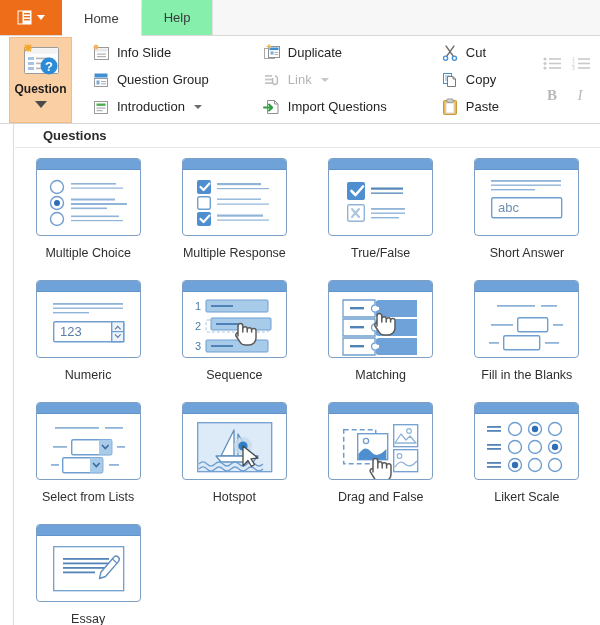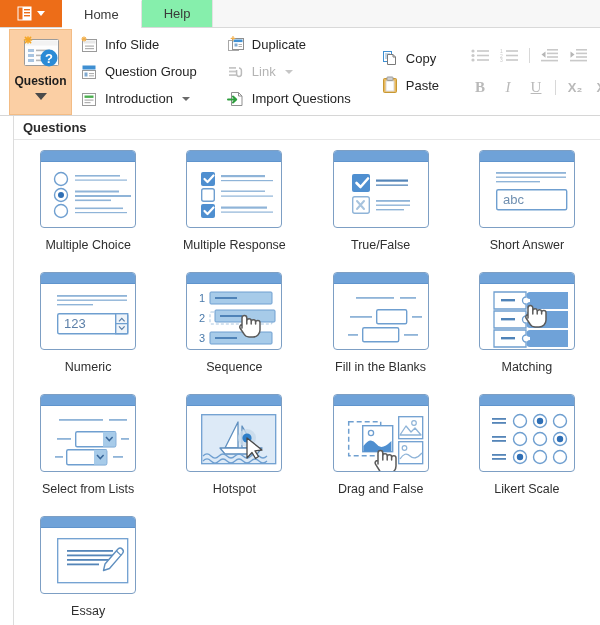--- a/index.html
+++ b/index.html
@@ -6,21 +6,21 @@
   html, body {
     margin: 0; padding: 0;
     width: 600px; height: 625px;
     background: #ffffff;
     font-family: "Liberation Sans", sans-serif;
     overflow: hidden;
   }
 
   
   .tabbar {
-    height: 28px;
+    height: 36px;
     display: flex;
     align-items: stretch;
     background: #f7f7f7;
     border-bottom: 1px solid #d9d9d9;
     position: relative;
   }
   .appbtn {
     width: 62px;
     background: #ed6d18;
     display: flex;
@@ -76,21 +76,21 @@
     margin: 1px 0 0 2px;
   }
   .bigbtn .lbl { font-size: 12px; color: #1d1d1d; margin-top: 3px; font-weight: bold; }
   .bigbtn .dncaret {
     width: 0; height: 0; margin-top: 5px;
     border-left: 6px solid transparent;
     border-right: 6px solid transparent;
     border-top: 7px solid #4a4a4a;
   }
 
-  .rcol { display: flex; flex-direction: column; justify-content: center; padding: 2px 4px; }
+  .rcol { display: flex; flex-direction: column; justify-content: center; padding: 2px 16px; }
   .ritem {
     display: flex; align-items: center; gap: 7px;
     height: 27px; padding: 0 4px;
     font-size: 13px; color: #242424;
     white-space: nowrap;
   }
   .ritem.disabled { color: #b4b4b4; }
   .ritem .mini { width: 18px; height: 18px; flex: 0 0 18px; display:block; }
   .ritem .tinycaret {
     width: 0; height: 0; margin-left: 2px;
@@ -110,36 +110,36 @@
   .fmtrow .fchar.ital { font-style: italic; font-weight: normal;}
   .fmtrow .fchar.und { text-decoration: underline; font-weight: normal;}
   .fmtrow .fchar.sub, .fmtrow .fchar.sup { font-weight: bold; font-family:"Liberation Sans",sans-serif; font-size:13px;}
   .vdiv { width:1px; height:15px; background:#d8d8d8; }
 
   
   .panel { position: relative; height: 509px; background: #ffffff; }
   .leftrail { position:absolute; left:0; top:0; width:14px; height:100%; border-right:1px solid #dcdcdc; background:#fff;}
   .panelhead {
     height: 24px; display: flex; align-items: center;
-    padding-left: 22px;
+    padding-left: 28px;
     font-size: 13px; font-weight: bold; color: #2b2b2b;
     border-bottom: 1px solid #e6e6e6;
-    margin-left: 1px;
+    margin-left: 15px;
   }
   .grid {
     margin-left: 15px;
     padding: 10px 0 0 0;
     display: grid;
     grid-template-columns: repeat(4, 1fr);
     grid-auto-rows: 122px;
     justify-items: center;
   }
   .card { display: flex; flex-direction: column; align-items: center; cursor: default; }
   .thumb {
-    width: 96px; height: 78px;
+    width: 105px; height: 78px;
     border: 1px solid #7d9fc4;
     border-radius: 4px;
     background: #ffffff;
     overflow: hidden;
     position: relative;
   }
   .thumb .titlebar { height: 11px; background: #6fa2d8; border-bottom:1px solid #5f94cd; }
   .card .clabel {
     margin-top: 10px;
     font-size: 12.5px;
@@ -288,20 +288,30 @@
     </div>
   </div>
 
   <div class="rsep"></div>
 
   <div class="rgroup">
     <div class="rcol">
       <div class="ritem">
         <span class="mini">
           <svg width="18" height="18" viewBox="0 0 18 18">
+            <path d="M5 2 L12.5 12.5 M13 2 L5.5 12.5" fill="none" stroke="#6f6f6f" stroke-width="1.3" stroke-linecap="round"></path>
+            <circle cx="4.6" cy="14.2" r="2.1" fill="none" stroke="#3f8fd2" stroke-width="1.3"></circle>
+            <circle cx="13.4" cy="14.2" r="2.1" fill="none" stroke="#3f8fd2" stroke-width="1.3"></circle>
+          </svg>
+        </span>
+        <span>Cut</span>
+      </div>
+      <div class="ritem">
+        <span class="mini">
+          <svg width="18" height="18" viewBox="0 0 18 18">
             <rect x="2.5" y="2.5" width="8" height="10" fill="#fff" stroke="#3f8fd2"></rect>
             <rect x="4" y="4.5" width="5" height="1" fill="#7fa9d0"></rect>
             <rect x="4" y="6.5" width="5" height="1" fill="#7fa9d0"></rect>
             <rect x="4" y="8.5" width="5" height="1" fill="#7fa9d0"></rect>
             <path d="M6.5 5.5 h5.5 l2.5 2.5 v7.5 h-8 z" fill="#fff" stroke="#7a7a7a"></path>
             <path d="M12 5.5 v2.5 h2.5" fill="none" stroke="#7a7a7a"></path>
           </svg>
         </span>
         <span>Copy</span>
       </div>
@@ -519,58 +529,58 @@
           </g>
         </svg>
       </div>
       <div class="clabel">Sequence</div>
     </div>
 
     <div class="card">
       <div class="thumb">
         <div class="titlebar"></div>
         <svg width="103" height="66" viewBox="0 0 103 66">
+
+          <path d="M14 8 h32 v5 a3.5 3.5 0 0 0 0 7 v5 h-32 z" fill="#fff" stroke="#6f9fd0" stroke-width="1.3"></path>
+          <rect x="21" y="15" width="14" height="2.4" fill="#4f83b8"></rect>
+          <path d="M50 8 h38 v17 h-38 a3.5 3.5 0 0 1 0 -7 v-3 a3.5 3.5 0 0 1 0 -7 z" fill="#6fa2d8"></path>
+
+          <path d="M14 27 h32 v5 a3.5 3.5 0 0 0 0 7 v5 h-32 z" fill="#fff" stroke="#6f9fd0" stroke-width="1.3"></path>
+          <rect x="21" y="34" width="14" height="2.4" fill="#4f83b8"></rect>
+          <path d="M50 27 h38 v17 h-38 a3.5 3.5 0 0 1 0 -7 v-3 a3.5 3.5 0 0 1 0 -7 z" fill="#6fa2d8"></path>
+
+          <path d="M14 46 h32 v5 a3.5 3.5 0 0 0 0 7 v5 h-32 z" fill="#fff" stroke="#6f9fd0" stroke-width="1.3"></path>
+          <rect x="21" y="53" width="14" height="2.4" fill="#4f83b8"></rect>
+          <path d="M50 46 h38 v17 h-38 a3.5 3.5 0 0 1 0 -7 v-3 a3.5 3.5 0 0 1 0 -7 z" fill="#6fa2d8"></path>
+          <g>
+            <path d="M48 34 v-10 a2.4 2.4 0 0 1 4.8 0 v6 v-3 a2.2 2.2 0 0 1 4.4 0 v3 v-2 a2.2 2.2 0 0 1 4.4 0 v2 v-1.4
+                     a2.2 2.2 0 0 1 4.4 0 v7.4 a7 7 0 0 1 -7 7 h-4 a6 6 0 0 1 -5 -3 l-4 -6 a2.4 2.4 0 0 1 2 -3.4 z" fill="#ffffff" stroke="#5b5b5b" stroke-width="1.5" stroke-linejoin="round"></path>
+          </g>
+        </svg>
+      </div>
+      <div class="clabel">Matching</div>
+    </div>
+
+    <div class="card">
+      <div class="thumb">
+        <div class="titlebar"></div>
+        <svg width="103" height="66" viewBox="0 0 103 66">
           <g fill="#8fb4d8">
             <rect x="22" y="13" width="38" height="1.8"></rect>
               <rect x="66" y="13" width="16" height="1.8"></rect>
             <rect x="16" y="32" width="22" height="1.8"></rect>
               <rect x="78" y="32" width="10" height="1.8"></rect>
             <rect x="14" y="50" width="10" height="1.8"></rect>
               <rect x="70" y="50" width="14" height="1.8"></rect>
           </g>
           <rect x="42.7" y="25.7" width="30" height="14" rx="1.5" fill="#fff" stroke="#6f9fd0" stroke-width="1.4"></rect>
           <rect x="28.7" y="43.7" width="36" height="14" rx="1.5" fill="#fff" stroke="#6f9fd0" stroke-width="1.4"></rect>
         </svg>
       </div>
       <div class="clabel">Fill in the Blanks</div>
-    </div>
-
-    <div class="card">
-      <div class="thumb">
-        <div class="titlebar"></div>
-        <svg width="103" height="66" viewBox="0 0 103 66">
-
-          <path d="M14 8 h32 v5 a3.5 3.5 0 0 0 0 7 v5 h-32 z" fill="#fff" stroke="#6f9fd0" stroke-width="1.3"></path>
-          <rect x="21" y="15" width="14" height="2.4" fill="#4f83b8"></rect>
-          <path d="M50 8 h38 v17 h-38 a3.5 3.5 0 0 1 0 -7 v-3 a3.5 3.5 0 0 1 0 -7 z" fill="#6fa2d8"></path>
-
-          <path d="M14 27 h32 v5 a3.5 3.5 0 0 0 0 7 v5 h-32 z" fill="#fff" stroke="#6f9fd0" stroke-width="1.3"></path>
-          <rect x="21" y="34" width="14" height="2.4" fill="#4f83b8"></rect>
-          <path d="M50 27 h38 v17 h-38 a3.5 3.5 0 0 1 0 -7 v-3 a3.5 3.5 0 0 1 0 -7 z" fill="#6fa2d8"></path>
-
-          <path d="M14 46 h32 v5 a3.5 3.5 0 0 0 0 7 v5 h-32 z" fill="#fff" stroke="#6f9fd0" stroke-width="1.3"></path>
-          <rect x="21" y="53" width="14" height="2.4" fill="#4f83b8"></rect>
-          <path d="M50 46 h38 v17 h-38 a3.5 3.5 0 0 1 0 -7 v-3 a3.5 3.5 0 0 1 0 -7 z" fill="#6fa2d8"></path>
-          <g>
-            <path d="M48 34 v-10 a2.4 2.4 0 0 1 4.8 0 v6 v-3 a2.2 2.2 0 0 1 4.4 0 v3 v-2 a2.2 2.2 0 0 1 4.4 0 v2 v-1.4
-                     a2.2 2.2 0 0 1 4.4 0 v7.4 a7 7 0 0 1 -7 7 h-4 a6 6 0 0 1 -5 -3 l-4 -6 a2.4 2.4 0 0 1 2 -3.4 z" fill="#ffffff" stroke="#5b5b5b" stroke-width="1.5" stroke-linejoin="round"></path>
-          </g>
-        </svg>
-      </div>
-      <div class="clabel">Matching</div>
     </div>
 
     <div class="card">
       <div class="thumb">
         <div class="titlebar"></div>
         <svg width="103" height="66" viewBox="0 0 103 66">
           <g fill="#8fb4d8">
             <rect x="18" y="13" width="44" height="1.8"></rect>
               <rect x="68" y="13" width="18" height="1.8"></rect>
             <rect x="16" y="32" width="14" height="1.8"></rect>

